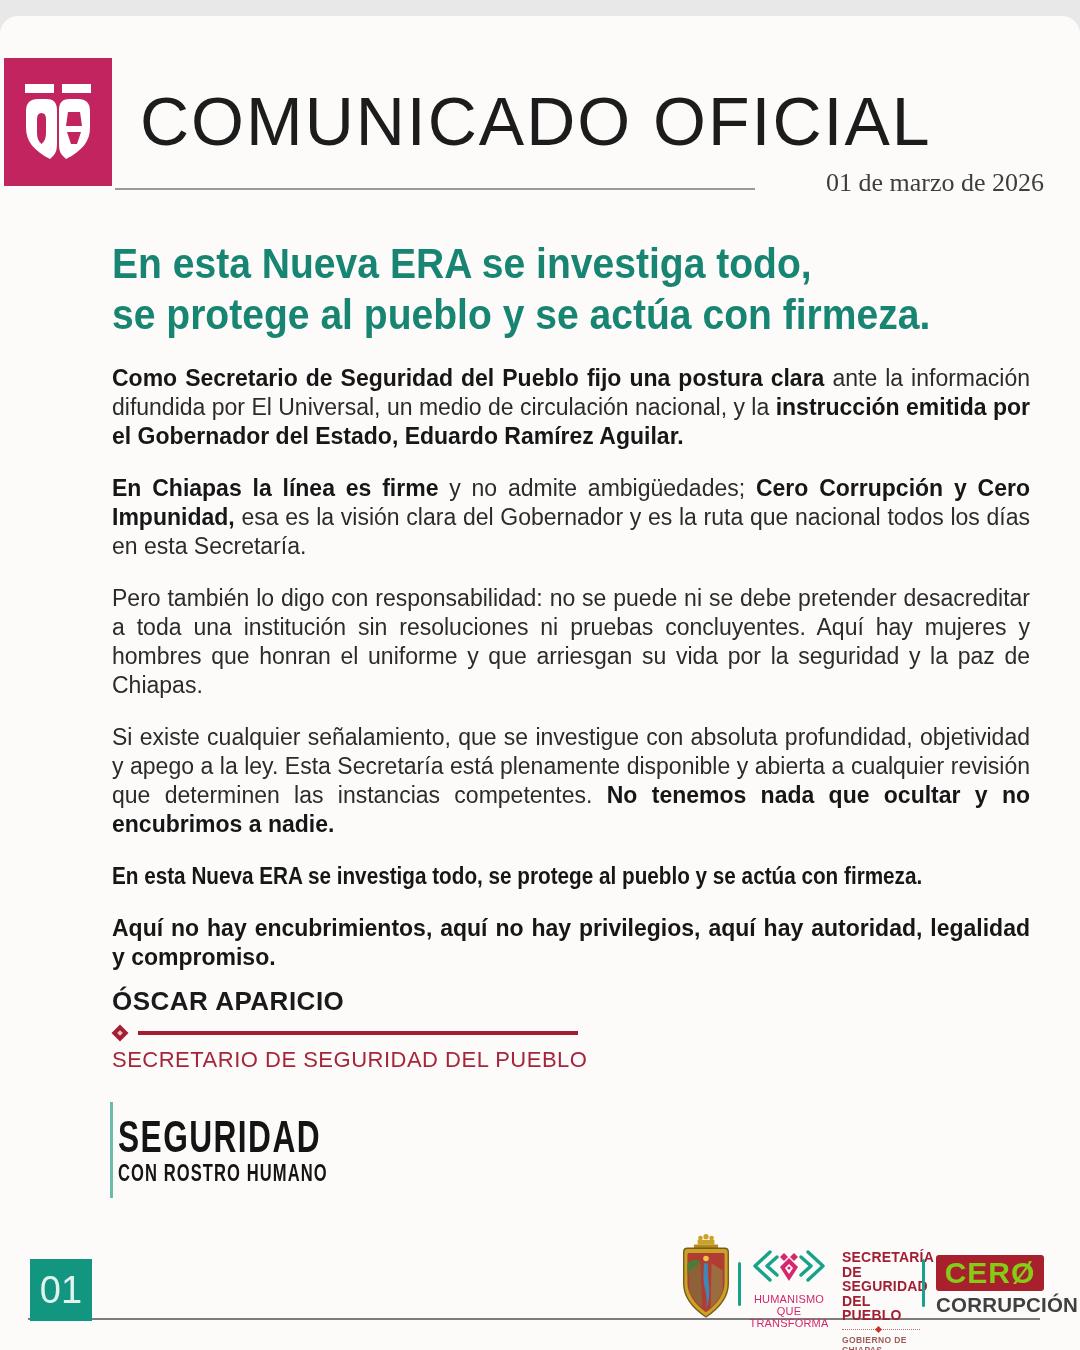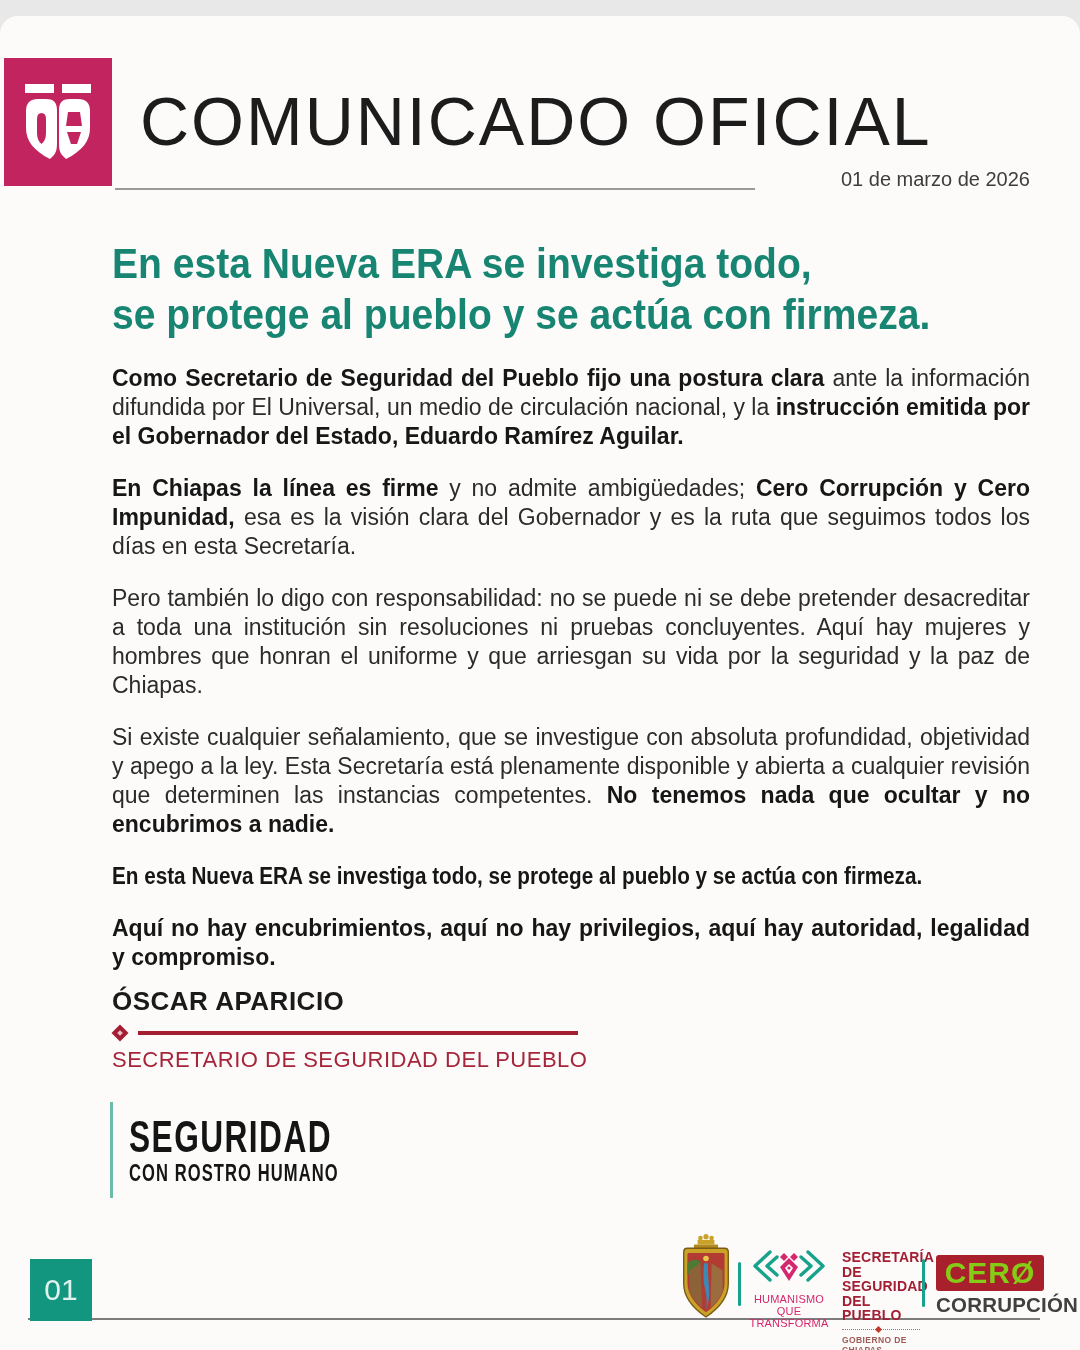--- a/index.html
+++ b/index.html
@@ -6,47 +6,47 @@
   .page{
     position:relative;width:1080px;height:1350px;background:#fcfbfa;
     font-family:"Liberation Sans",sans-serif;overflow:hidden;margin:16px auto;border-radius:18px;
   }
   
   .brand-square{position:absolute;left:4px;top:42px;width:108px;height:128px;
     background:#C2245F;display:flex;align-items:center;justify-content:center;}
   .page-title{position:absolute;left:140px;top:66px;font-size:68px;font-weight:400;
     letter-spacing:2px;color:#1c1c1c;white-space:nowrap;}
   .date-rule{position:absolute;left:115px;top:172px;width:640px;height:1.5px;background:#9a9a9a;}
-  .date-text{position:absolute;right:50px;top:152px;font-size:20px;color:#3d3d3d;}
+  .date-text{position:absolute;right:36px;top:152px;font-size:26px;color:#3d3d3d;font-family:Liberation Serif, serif;}
   
   .headline{position:absolute;left:112px;top:222px;color:#178571;font-weight:700;
     font-size:42px;line-height:51px;white-space:nowrap;transform:scaleX(0.93);transform-origin:left top;}
   
   .content{position:absolute;left:112px;top:348px;width:918px;color:#2b2b2b;}
   .body-par{margin:0 0 23px 0;font-size:23px;line-height:29px;text-align:justify;}
   .body-par .b{font-weight:700;color:#161616;}
   .body-par.squeeze{white-space:nowrap;text-align:left;transform:scaleX(0.9);transform-origin:left top;}
   
   .signature{position:absolute;left:112px;top:970px;}
   .sig-name{font-size:26px;font-weight:700;color:#1a1a1a;letter-spacing:0.5px;}
   .sig-rule-row{position:relative;height:18px;margin-top:8px;}
   .sig-diamond{position:absolute;left:2px;top:2px;width:12px;height:12px;background:#A31E33;
     transform:rotate(45deg);}
   .sig-diamond::after{content:"";position:absolute;left:4px;top:4px;width:4px;height:4px;background:#e9c2c8;}
   .sig-rule{position:absolute;left:26px;top:6px;width:440px;height:4px;background:#A31E33;}
   .sig-role{font-size:22px;color:#A6253B;letter-spacing:0.5px;margin-top:4px;}
   
   .srh{position:absolute;left:110px;top:1086px;height:96px;border-left:3px solid #6CBCA9;
-    padding-left:16px;display:flex;flex-direction:column;justify-content:center;}
+    padding-left:5px;display:flex;flex-direction:column;justify-content:center;}
   .srh-inner{transform:scaleX(0.72);transform-origin:left center;white-space:nowrap;color:#141414;}
   .srh-line1{font-size:44px;font-weight:800;letter-spacing:2px;line-height:46px;}
   .srh-line2{font-size:23px;font-weight:800;letter-spacing:1.5px;line-height:26px;}
   
   .page-num{position:absolute;left:30px;top:1243px;width:62px;height:62px;background:#13967F;
-    display:flex;align-items:center;justify-content:center;font-size:30px;font-weight:300;
+    display:flex;align-items:center;justify-content:center;font-size:38px;font-weight:300;
     color:rgba(255,255,255,0.88);z-index:2;}
   .footer-rule{position:absolute;left:28px;top:1302px;width:1012px;height:1.5px;background:#7c7c7c;}
   .f-sep{position:absolute;width:2.5px;background:#17A28B;border-radius:2px;}
   .sep1{left:738px;top:1246px;height:44px;}
   .sep2{left:922px;top:1243px;height:48px;}
   .coat{position:absolute;left:680px;top:1216px;}
   .heart-logo{position:absolute;left:746px;top:1230px;width:86px;text-align:center;}
   .heart-text{margin-top:3px;color:#D5276D;font-weight:400;font-size:11px;line-height:12px;letter-spacing:0.2px;}
   .sec-block{position:absolute;left:842px;top:1234px;width:78px;}
   .sec-line{color:#A31E33;font-weight:800;font-size:14px;line-height:14.5px;letter-spacing:0.2px;}
@@ -81,21 +81,21 @@
   <div class="date-rule"></div>
   <div class="date-text">01 de marzo de 2026</div>
 
   <div class="headline">
     <div>En esta Nueva ERA se investiga todo,</div>
     <div>se protege al pueblo y se actúa con firmeza.</div>
   </div>
 
   <div class="content">
     <p class="body-par"><span class="b">Como Secretario de Seguridad del Pueblo fijo una postura clara </span><span>ante la información difundida por El Universal, un medio de circulación nacional, y la </span><span class="b">instrucción emitida por el Gobernador del Estado, Eduardo Ramírez Aguilar.</span></p>
-    <p class="body-par"><span class="b">En Chiapas la línea es firme </span><span>y no admite ambigüedades; </span><span class="b">Cero Corrupción y Cero Impunidad,</span><span> esa es la visión clara del Gobernador y es la ruta que seguimos todos los días en esta Secretaría.</span></p>
+    <p class="body-par"><span class="b">En Chiapas la línea es firme </span><span>y no admite ambigüedades; </span><span class="b">Cero Corrupción y Cero Impunidad,</span><span> esa es la visión clara del Gobernador y es la ruta que nacional todos los días en esta Secretaría.</span></p>
     <p class="body-par"><span>Pero también lo digo con responsabilidad: no se puede ni se debe pretender desacreditar a toda una institución sin resoluciones ni pruebas concluyentes. Aquí hay mujeres y hombres que honran el uniforme y que arriesgan su vida por la seguridad y la paz de Chiapas.</span></p>
     <p class="body-par"><span>Si existe cualquier señalamiento, que se investigue con absoluta profundidad, objetividad y apego a la ley. Esta Secretaría está plenamente disponible y abierta a cualquier revisión que determinen las instancias competentes. </span><span class="b">No tenemos nada que ocultar y no encubrimos a nadie.</span></p>
     <p class="body-par squeeze"><span class="b">En esta Nueva ERA se investiga todo, se protege al pueblo y se actúa con firmeza.</span></p>
     <p class="body-par"><span class="b">Aquí no hay encubrimientos, aquí no hay privilegios, aquí hay autoridad, legalidad y compromiso.</span></p>
   </div>
 
   <div class="signature">
     <div class="sig-name">ÓSCAR APARICIO</div>
     <div class="sig-rule-row">
       <span class="sig-diamond"></span>

